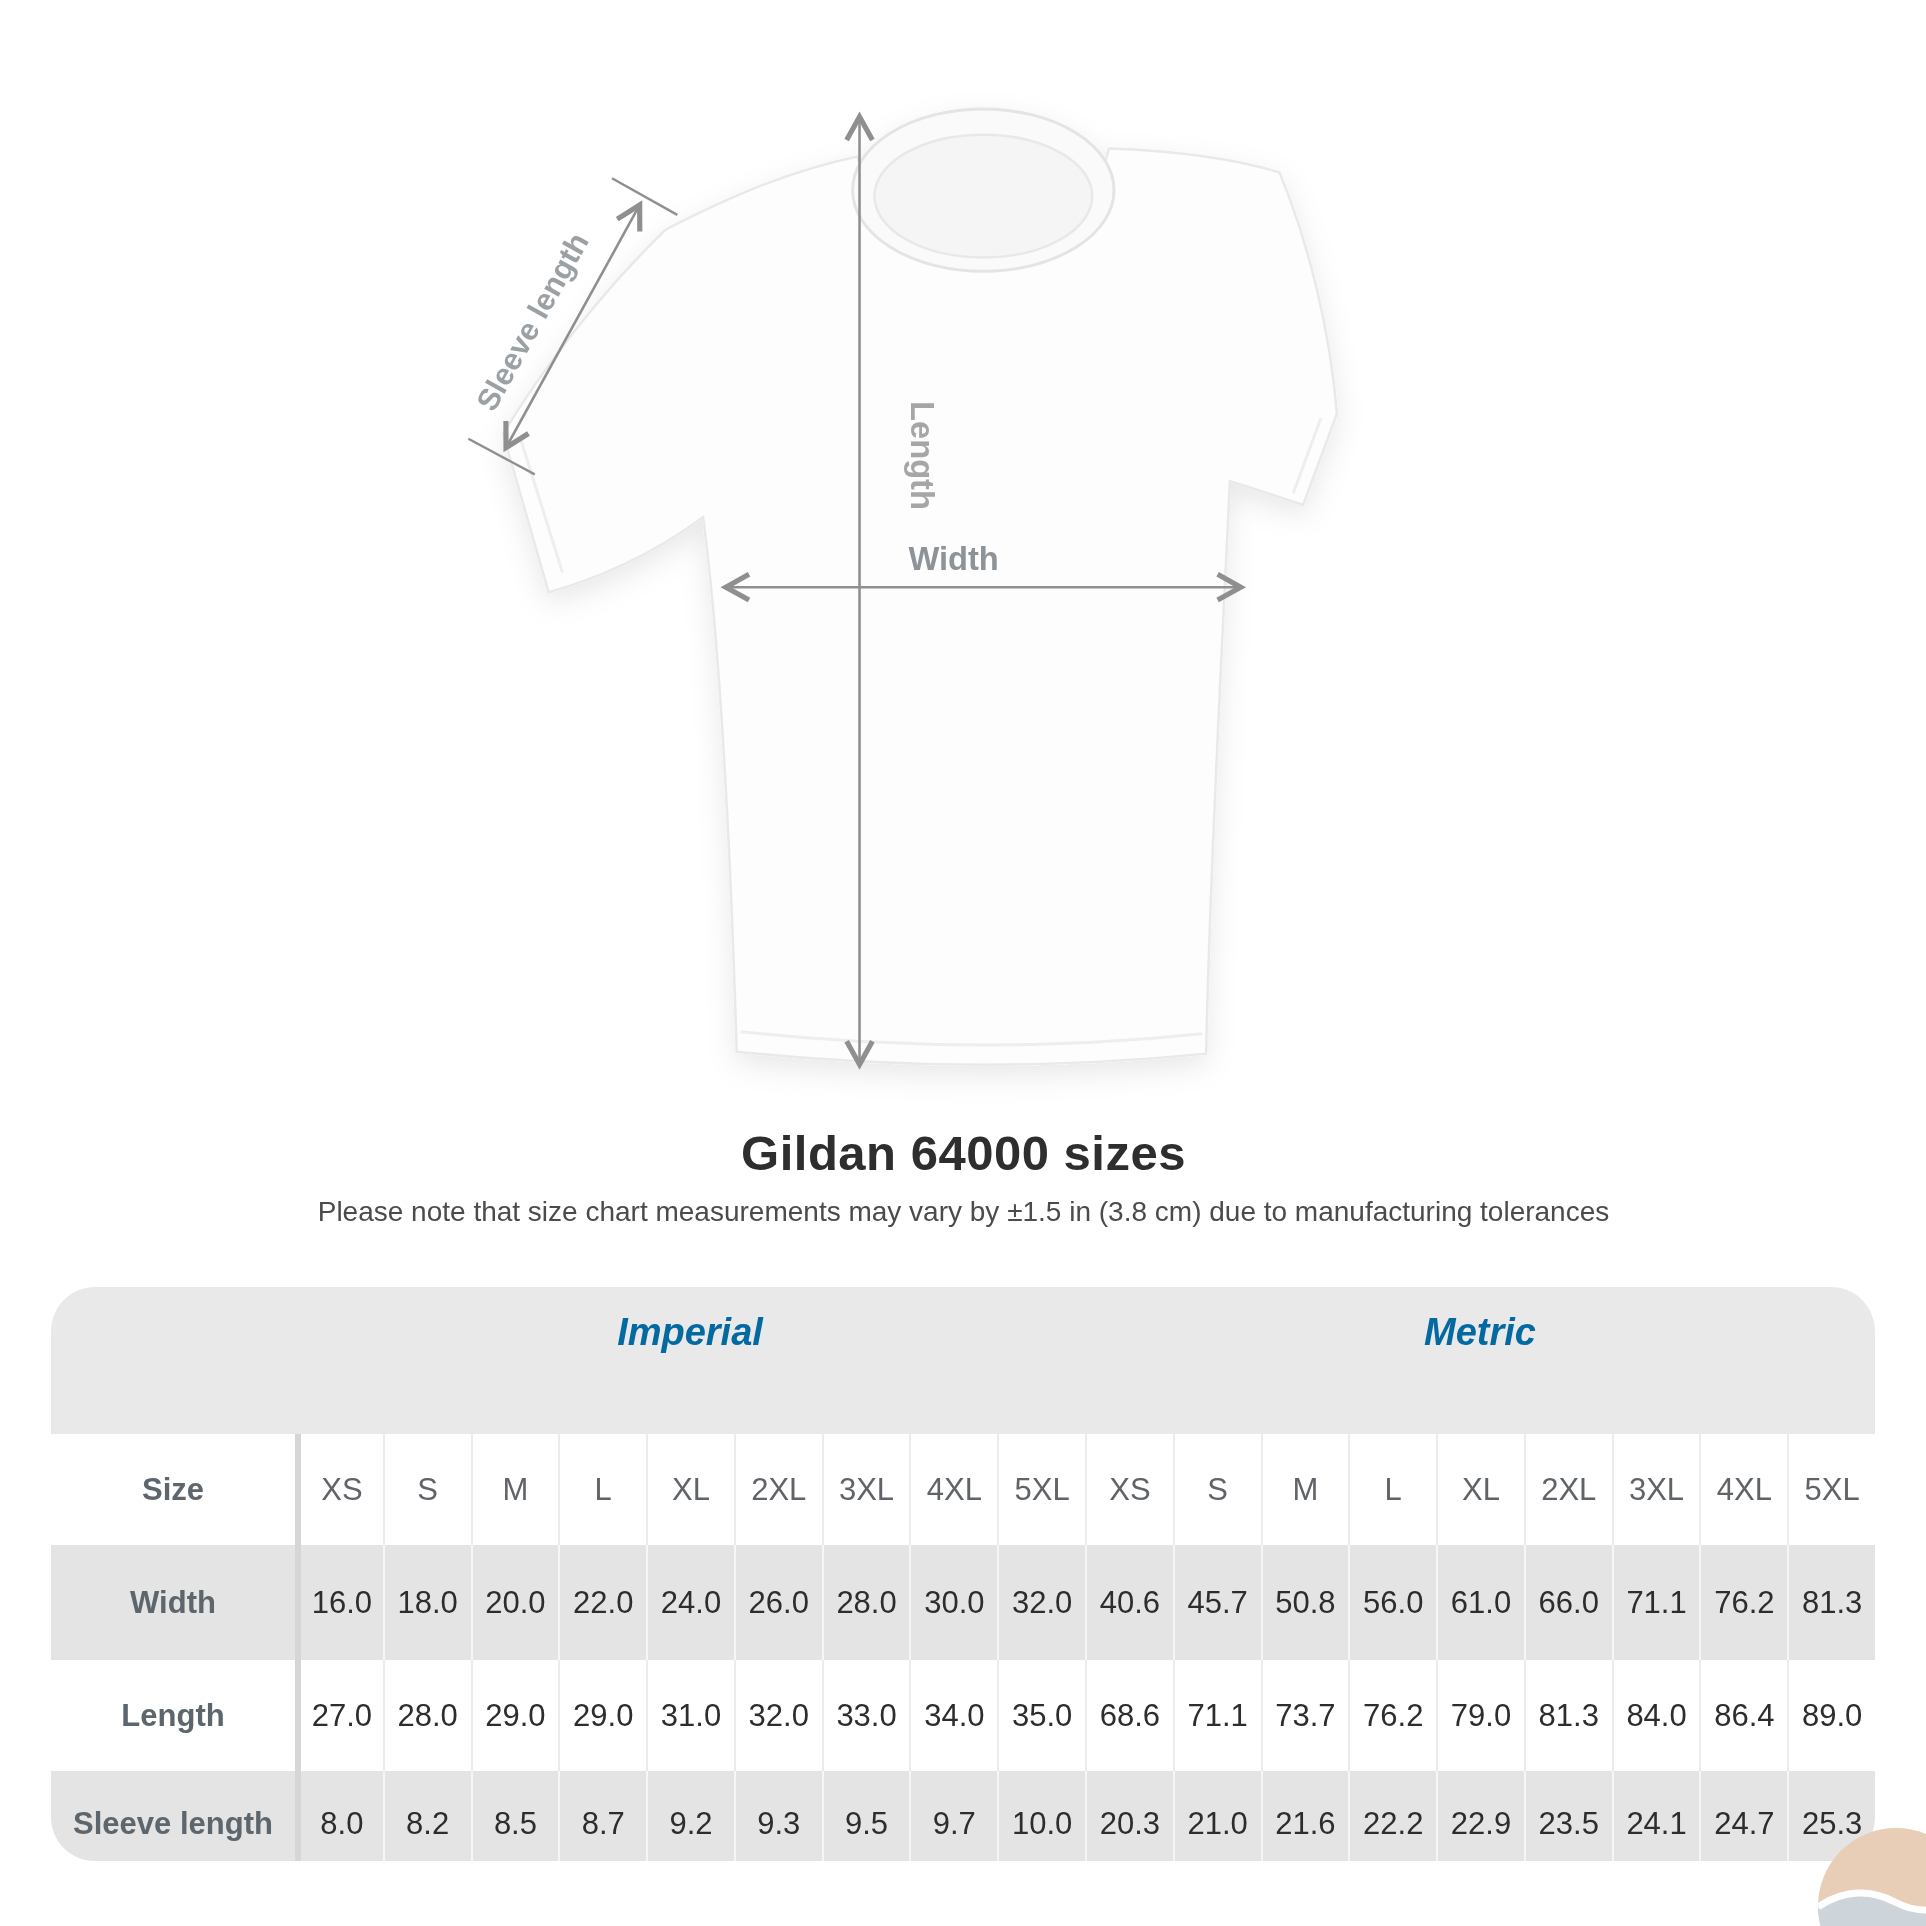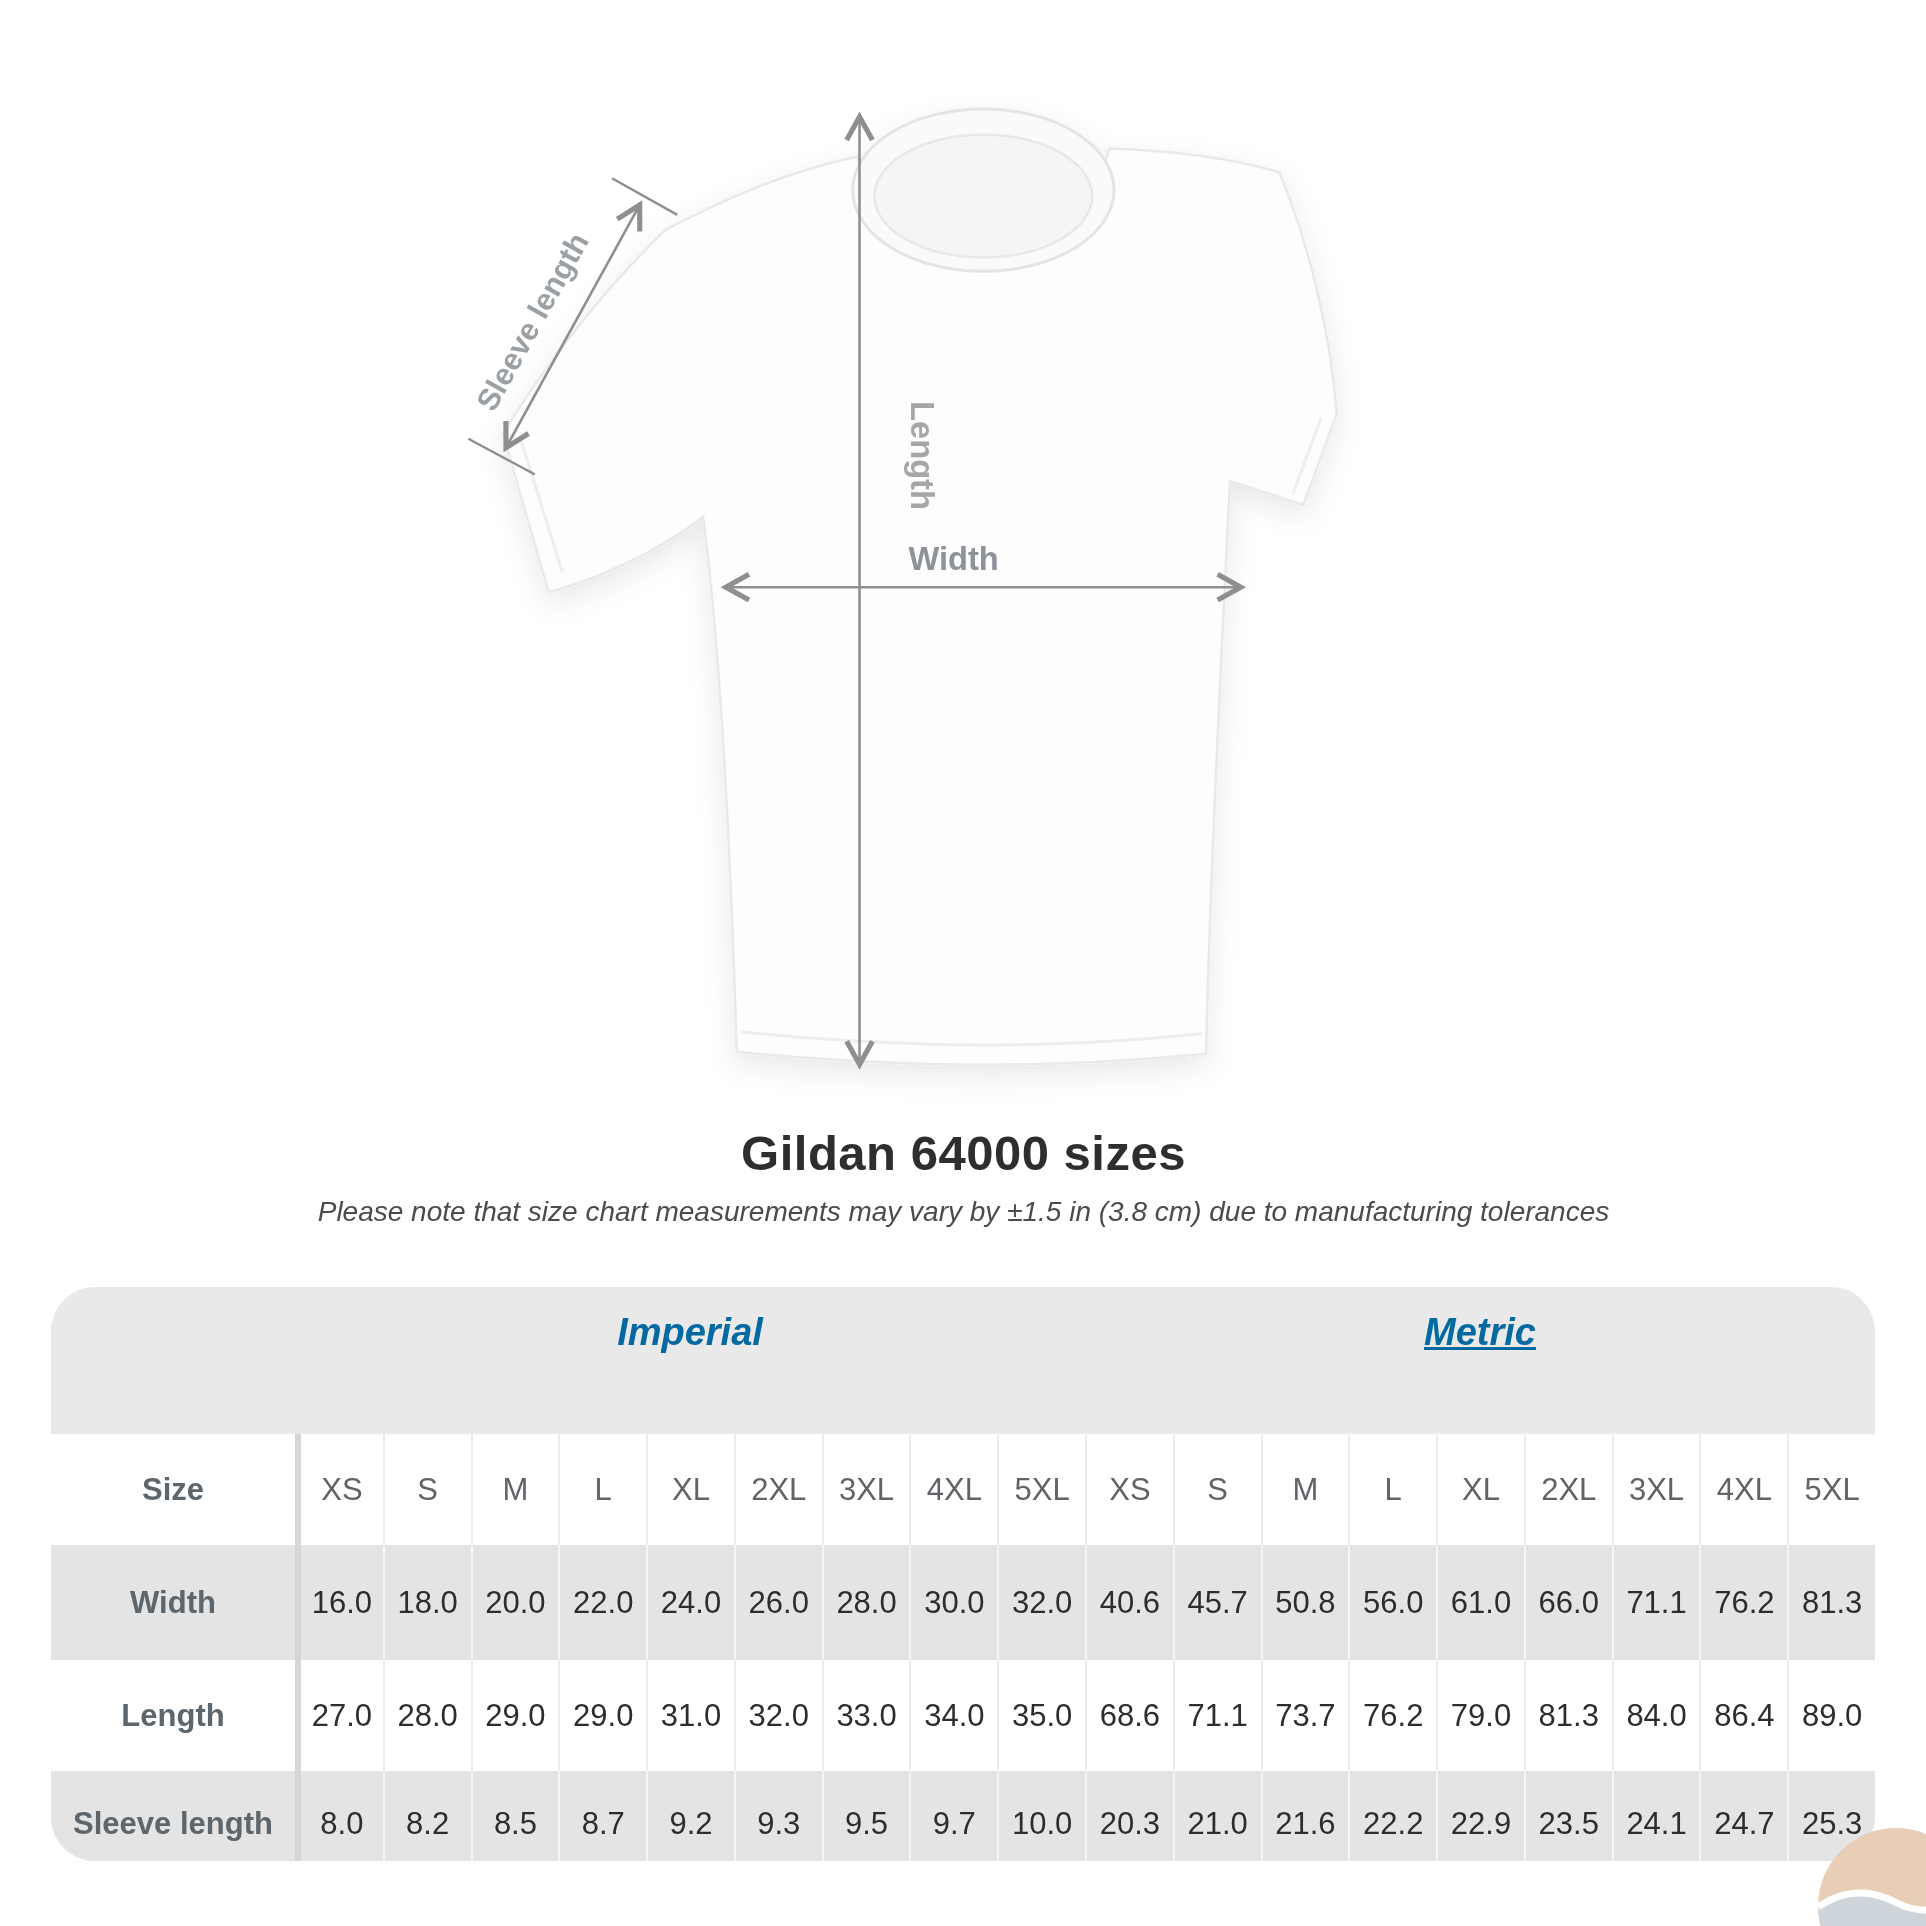--- a/index.html
+++ b/index.html
@@ -16,33 +16,33 @@
   .dim-tick{stroke:#8f8f8f;stroke-width:2.4;}
   .dim-label{font-family:"Liberation Sans", sans-serif;font-weight:bold;}
 
   
   .title{
     position:absolute;left:0;top:1125px;width:100%;text-align:center;
     font-size:49px;font-weight:bold;color:#2e2e2e;letter-spacing:0.5px;
   }
   .subtitle{
     position:absolute;left:0;top:1196px;width:100%;text-align:center;
-    font-size:28px;font-style:italic;color:#4b4b4b;
+    font-size:28px;color:#4b4b4b;
   }
 
   
   .card{
     position:absolute;left:51px;top:1287px;width:1824px;height:574px;
     background:#e9e9e9;border-radius:44px;overflow:hidden;
   }
   .group-hdr{position:absolute;top:24px;text-align:center;color:#0369a1;}
   .group-hdr .g-label{font-size:38px;font-weight:bold;font-style:italic;line-height:1.15;}
   .group-hdr .g-sub{font-size:27px;font-style:italic;margin-top:10px;}
   .group-imperial{left:244px;width:790px;}
-  .group-metric{left:1034px;width:790px;text-decoration:underline;}
+  .group-metric{left:1034px;width:790px;}
 
   .grid{
     position:absolute;left:0;top:147px;width:1824px;height:442px;
     display:grid;
     grid-template-columns:244px repeat(18,1fr);
     grid-template-rows:111px 115px 111px 1fr;
   }
   .cell{display:flex;align-items:center;justify-content:center;box-sizing:border-box;}
   .row-white{background:#ffffff;}
   .row-gray{background:#e4e4e4;}

